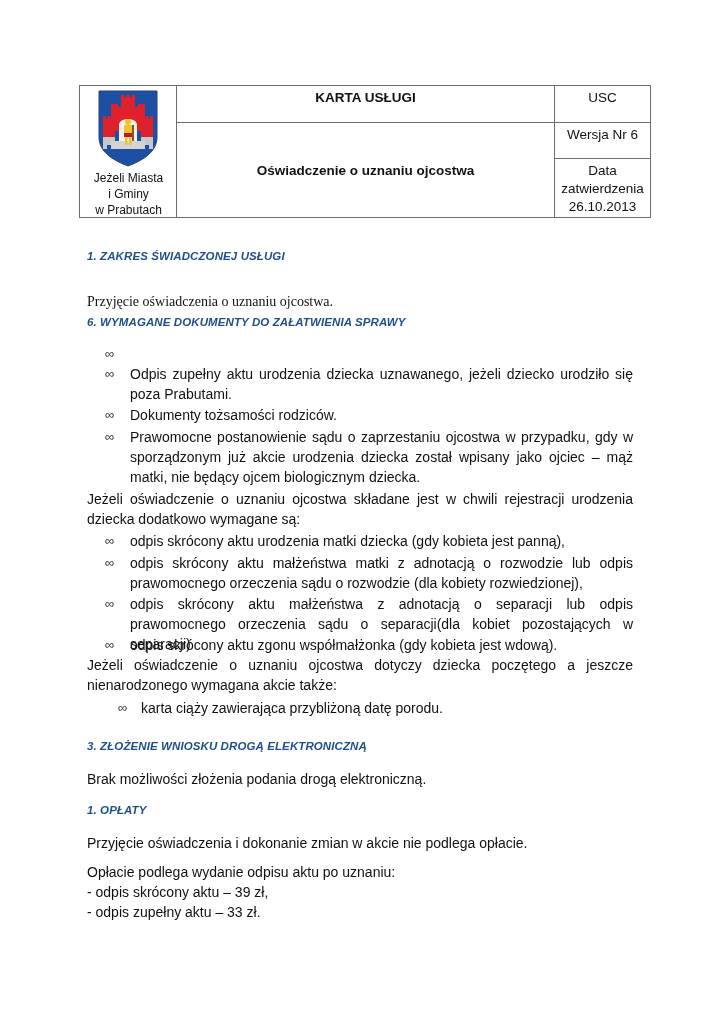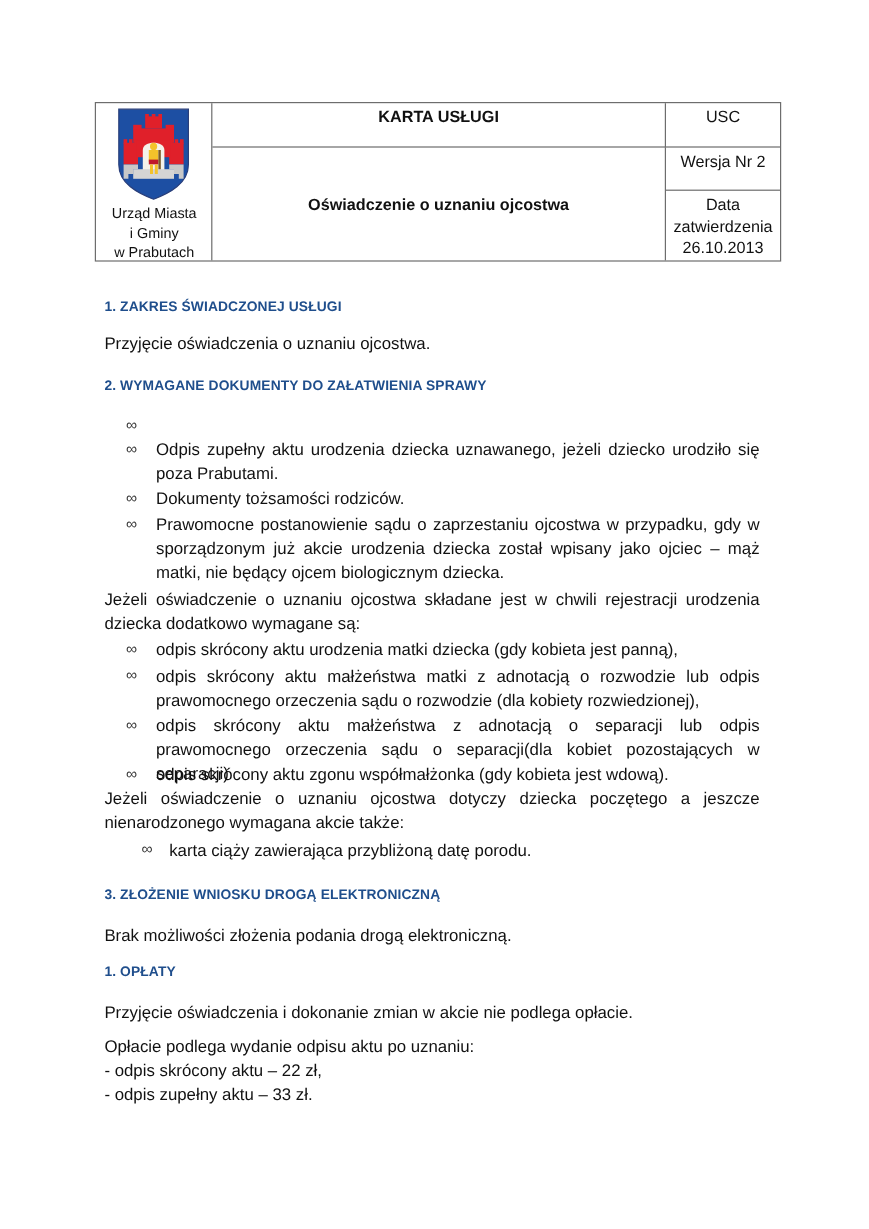--- a/index.html
+++ b/index.html
@@ -19,21 +19,21 @@
     .c-usc { left: 475px; top: 0; width: 95px; height: 37px; border-bottom: 1px solid #6d6d6d; padding-top: 4px; }
     .c-ver { left: 475px; top: 37px; width: 95px; height: 36px; border-bottom: 1px solid #6d6d6d; padding-top: 4px; }
     .c-date { left: 475px; top: 73px; width: 95px; height: 58px; padding-top: 3px; line-height: 18px; }
     .c-date span { display: block; }
 
     .crest { position: absolute; left: 17px; top: 3px; width: 62px; height: 78px; }
     .org { position: absolute; left: 0; top: 84px; width: 97px; text-align: center; font-size: 12px; line-height: 16px; }
     .org span { display: block; }
 
     
-    .h { position: absolute; left: 87px; color: #1f4e8c; font-weight: bold; font-size: 11.5px; letter-spacing: 0.1px; }
+    .h { position: absolute; left: 87px; color: #1f4e8c; font-weight: bold; font-size: 11.5px; letter-spacing: 0.1px; font-style: italic; }
     .p { position: absolute; left: 87px; font-size: 14px; line-height: 20px; }
     .just { width: 546px; text-align: justify; text-align-last: left; }
     .li { position: absolute; left: 130px; width: 503px; font-size: 14px; line-height: 20px; text-align: justify; }
     .li.last { text-align-last: left; }
     .bullet { position: absolute; left: -25px; top: 0; font-size: 13px; color: #333; }
     .li2 { left: 141px; width: 480px; }
     .li2 .bullet { left: -23px; }
   </style>
 </head>
 <body>
@@ -69,40 +69,40 @@
         <rect x="14" y="52" width="34" height="8" fill="#d4d4d4"></rect>
 
         <circle cx="31" cy="33" r="3" fill="#f3c22b"></circle>
         <rect x="27" y="36" width="8" height="10" fill="#f3c22b"></rect>
         <rect x="27" y="44" width="8" height="4" fill="#c0182a"></rect>
         <rect x="28" y="48" width="2.5" height="8" fill="#f3c22b"></rect>
         <rect x="32" y="48" width="2.5" height="8" fill="#f3c22b"></rect>
         <rect x="35" y="36" width="2" height="16" fill="#7a5a2a"></rect>
       </svg>
       <div class="org">
-        <span>Urząd Miasta</span>
+        <span>Jeżeli Miasta</span>
         <span>i Gminy</span>
         <span>w Prabutach</span>
       </div>
     </div>
     <div class="cell c-title">KARTA USŁUGI</div>
     <div class="cell c-subtitle">Oświadczenie o uznaniu ojcostwa</div>
     <div class="cell c-usc">USC</div>
-    <div class="cell c-ver">Wersja Nr 2</div>
+    <div class="cell c-ver">Wersja Nr 6</div>
     <div class="cell c-date">
       <span>Data</span>
       <span>zatwierdzenia</span>
       <span>26.10.2013</span>
     </div>
   </div>
 
   <div class="h" style="top:250px;">1. ZAKRES ŚWIADCZONEJ USŁUGI</div>
-  <div class="p" style="top:276px;">Przyjęcie oświadczenia o uznaniu ojcostwa.</div>
+  <div class="p" style="top:292px;font-family:Liberation Serif, serif;">Przyjęcie oświadczenia o uznaniu ojcostwa.</div>
 
-  <div class="h" style="top:316px;">2. WYMAGANE DOKUMENTY DO ZAŁATWIENIA SPRAWY</div>
+  <div class="h" style="top:316px;">6. WYMAGANE DOKUMENTY DO ZAŁATWIENIA SPRAWY</div>
 
   <div class="li last" style="top:344px;">
     <span class="bullet">∞</span>
   </div>
   <div class="li last" style="top:364px;">
     <span class="bullet">∞</span>
     <span>Odpis zupełny aktu urodzenia dziecka uznawanego, jeżeli dziecko urodziło się poza Prabutami.</span>
   </div>
   <div class="li last" style="top:405px;">
     <span class="bullet">∞</span>
@@ -138,16 +138,16 @@
     <span class="bullet">∞</span>
     <span>karta ciąży zawierająca przybliżoną datę porodu.</span>
   </div>
 
   <div class="h" style="top:740px;">3. ZŁOŻENIE WNIOSKU DROGĄ ELEKTRONICZNĄ</div>
   <div class="p" style="top:769px;">Brak możliwości złożenia podania drogą elektroniczną.</div>
 
   <div class="h" style="top:804px;">1.  OPŁATY</div>
   <div class="p" style="top:862px;">Opłacie podlega wydanie odpisu aktu po uznaniu:</div>
   <div class="p" style="top:833px;">Przyjęcie oświadczenia i dokonanie zmian w akcie nie podlega opłacie.</div>
-  <div class="p" style="top:882px;">- odpis skrócony aktu – 22 zł,</div>
+  <div class="p" style="top:882px;">- odpis skrócony aktu – 39 zł,</div>
   <div class="p" style="top:902px;">- odpis zupełny aktu – 33 zł.</div>
 
 </div>
 
 </body></html>

